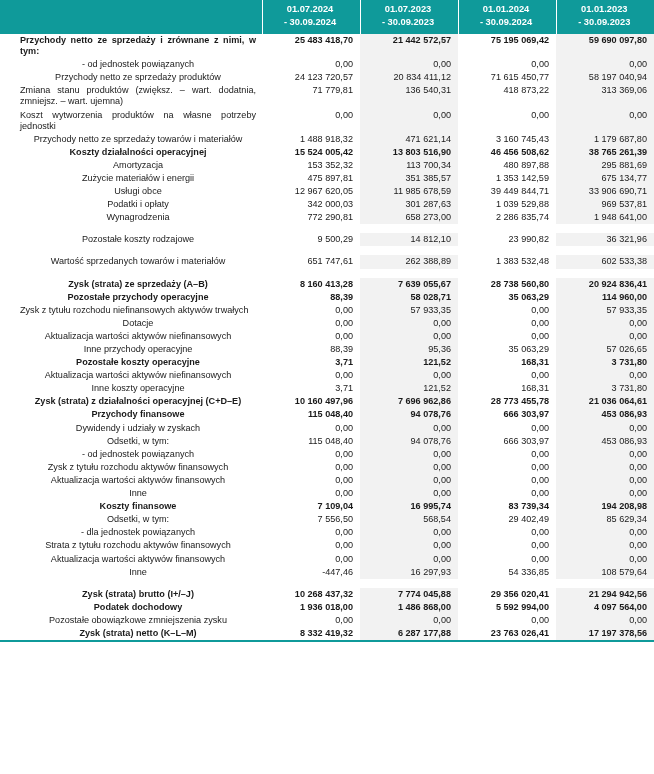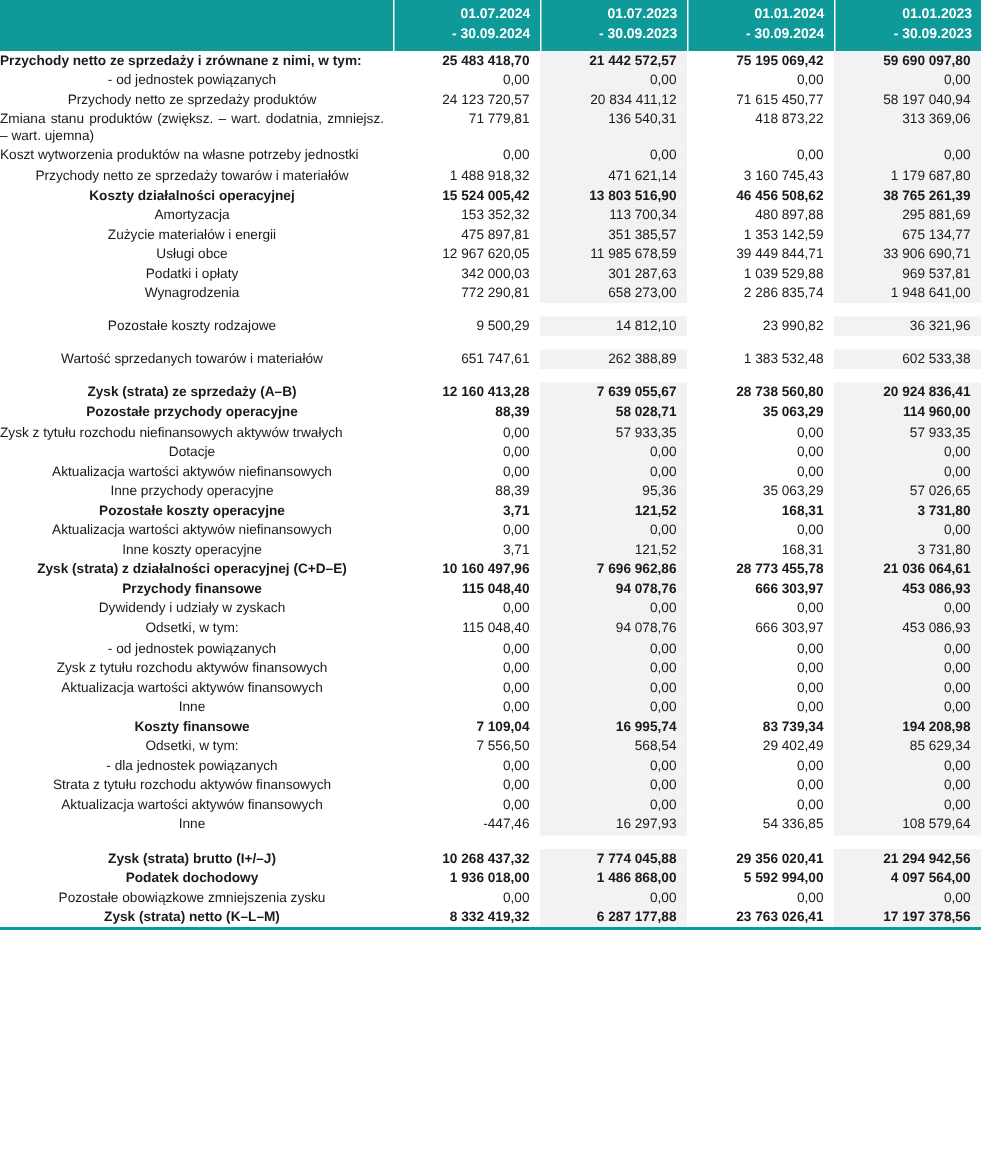--- a/index.html
+++ b/index.html
@@ -22,21 +22,20 @@
     font-size: 9.1px;
     line-height: 1.22;
   }
 
   
   thead th {
     background: #0f9a9a;
     color: #ffffff;
     font-weight: bold;
     font-size: 9.3px;
-    text-align: right;
     vertical-align: top;
     padding: 3px 6px 4px 4px;
     border-left: 1px solid #ffffff;
     line-height: 1.45;
   }
   thead th.lbl-head {
     border-left: none;
     background: #0f9a9a;
   }
   .hdr-line { display: block; white-space: nowrap; }
@@ -47,21 +46,21 @@
   col.c-v2 { width: 98px; }
   col.c-v3 { width: 98px; }
   col.c-v4 { width: 98px; }
 
   
   tbody td {
     vertical-align: top;
     padding: 1px 0 1px 0;
   }
   td.lbl {
-    padding-left: 0;
+    padding-left: 20px;
     padding-right: 6px;
     text-align: justify;
     text-justify: inter-word;
     hyphens: none;
   }
   td.num {
     text-align: right;
     padding-right: 7px;
     white-space: nowrap;
   }
@@ -219,21 +218,21 @@
         <td class="num">651 747,61</td>
         <td class="num shade">262 388,89</td>
         <td class="num">1 383 532,48</td>
         <td class="num shade">602 533,38</td>
       </tr>
       <tr class="gap">
         <td colspan="5"></td>
       </tr>
       <tr class="bold">
         <td class="lbl one-line">Zysk (strata) ze sprzedaży (A–B)</td>
-        <td class="num">12 160 413,28</td>
+        <td class="num">8 160 413,28</td>
         <td class="num shade">7 639 055,67</td>
         <td class="num">28 738 560,80</td>
         <td class="num shade">20 924 836,41</td>
       </tr>
       <tr class="bold">
         <td class="lbl one-line">Pozostałe przychody operacyjne</td>
         <td class="num">88,39</td>
         <td class="num shade">58 028,71</td>
         <td class="num">35 063,29</td>
         <td class="num shade">114 960,00</td>

